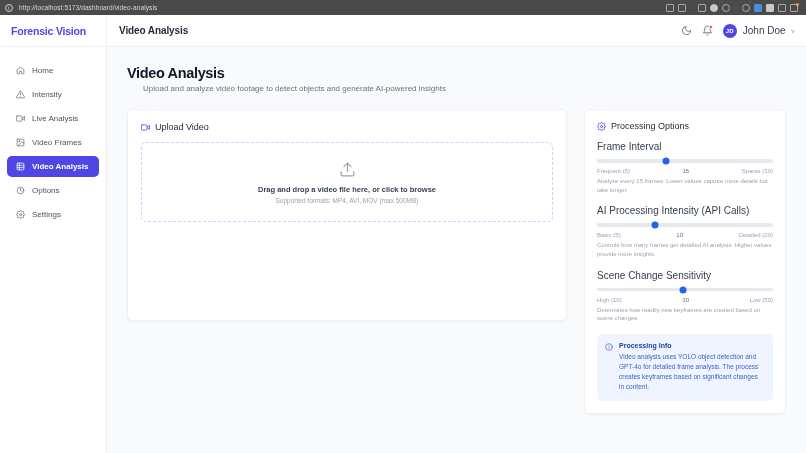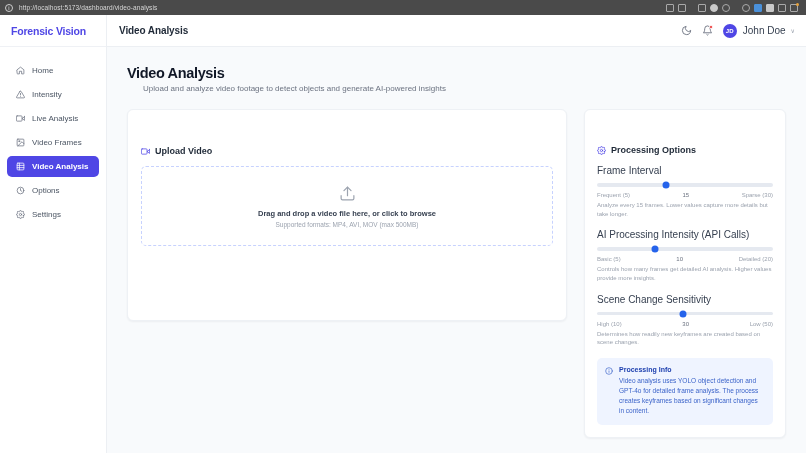--- a/index.html
+++ b/index.html
@@ -117,23 +117,22 @@
     background: #ffffff;
     border: 1px solid #eef1f5;
     border-radius: 6px;
     box-shadow: 0 1px 2px rgba(15,23,42,.05);
   }
   .card-left { flex: 1; min-width: 0; padding: 12px 13px 14px 13px; height: 212px; }
   .card-right { width: 202px; flex: none; padding: 11px 12px 12px 12px; }
 
   .card-head {
     display: flex; align-items: center; gap: 5px;
-    font-size: 9px; font-weight: bold; color: #1f2937;
+    font-size: 9px; font-weight: normal; color: #1f2937;
     margin-bottom: 10px;
-    margin-top: 24px;
   }
   .card-head svg { width: 9px; height: 9px; display: block; }
 
   .dropzone {
     border: 1px dashed #c7d2fe;
     border-radius: 5px;
     height: 80px;
     display: flex; flex-direction: column;
     align-items: center; justify-content: center;
     cursor: pointer;

